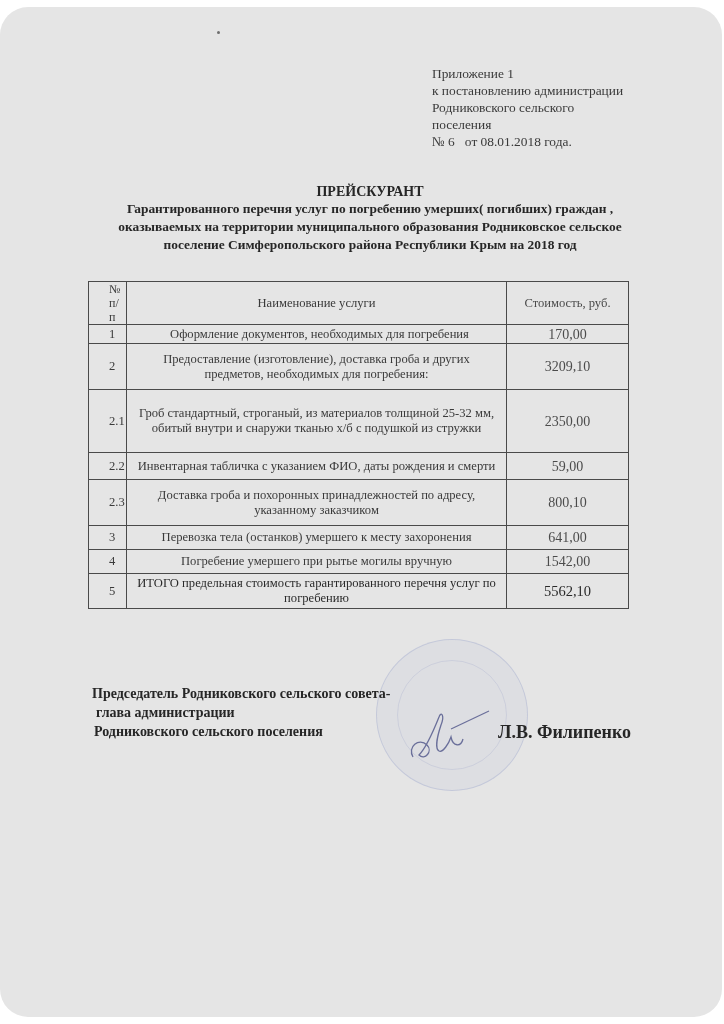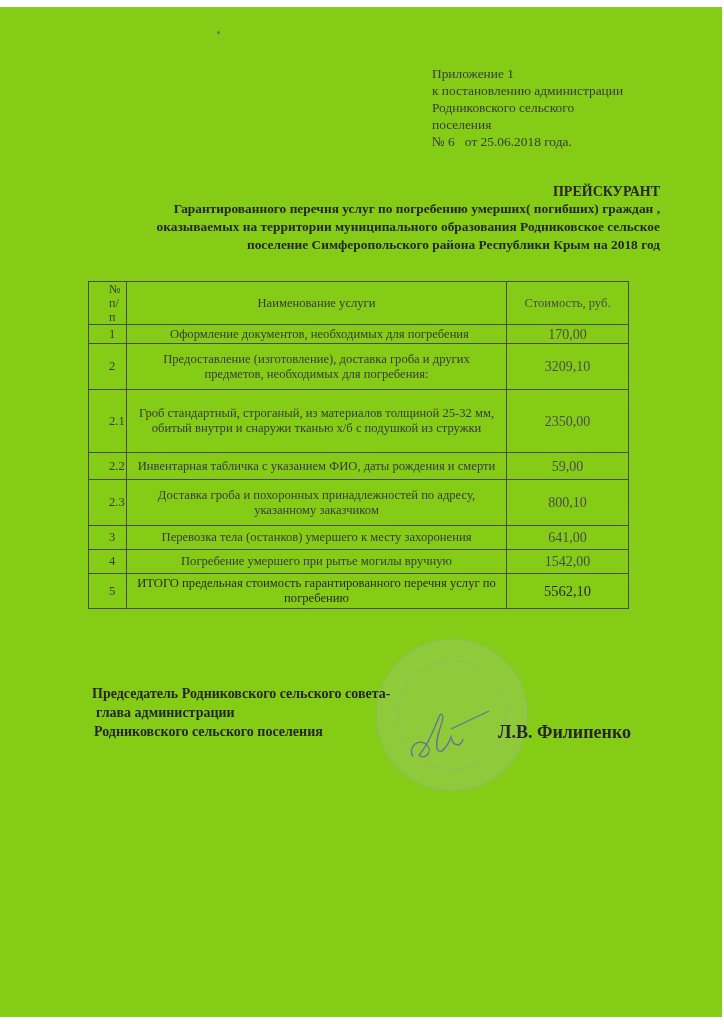--- a/index.html
+++ b/index.html
@@ -6,35 +6,36 @@
     body {
       width: 724px; height: 1024px;
       background: #ffffff;
       position: relative; overflow: hidden;
       font-family: "Liberation Serif", "DejaVu Serif", serif;
       color: #2e2e2e;
     }
     .sheet {
       position: absolute; left: 0; top: 7px;
       width: 722px; height: 1010px;
-      background: #84cc16;
+      background: #e5e5e5;
+      border-radius: 28px;
     }
     .speck {
       position: absolute; left: 217px; top: 24px;
       width: 3px; height: 3px; border-radius: 50%;
       background: #6e6e6e;
     }
     .appendix {
       position: absolute; left: 432px; top: 58px;
       font-size: 13.4px; line-height: 17px; color: #3a3a3a;
     }
     .appendix div { white-space: nowrap; }
     .title-block {
       position: absolute; left: 80px; top: 176px; width: 580px;
-      text-align: right; font-weight: bold; color: #262626;
+      text-align: center; font-weight: bold; color: #262626;
     }
     .title-block .t1 { font-size: 14px; line-height: 17px; }
     .title-block .t2 { font-size: 13.4px; line-height: 18px; }
 
     table.price {
       position: absolute; left: 88px; top: 274px;
       width: 540px;
       border-collapse: collapse;
       table-layout: fixed;
       font-size: 12.6px; color: #3a3a3a;
@@ -86,21 +87,21 @@
 <body>
 
 <div class="sheet">
   <div class="speck"></div>
 
   <div class="appendix">
     <div>Приложение 1</div>
     <div>к постановлению администрации</div>
     <div>Родниковского сельского</div>
     <div>поселения</div>
-    <div style="white-space:pre">№ 6   от 25.06.2018 года.</div>
+    <div style="white-space:pre">№ 6   от 08.01.2018 года.</div>
   </div>
 
   <div class="title-block">
     <div class="t1">ПРЕЙСКУРАНТ</div>
     <div class="t2">Гарантированного перечня услуг по погребению умерших( погибших) граждан ,</div>
     <div class="t2">оказываемых на территории муниципального образования Родниковское сельское</div>
     <div class="t2">поселение Симферопольского района Республики Крым на 2018 год</div>
   </div>
 
   <table class="price">

